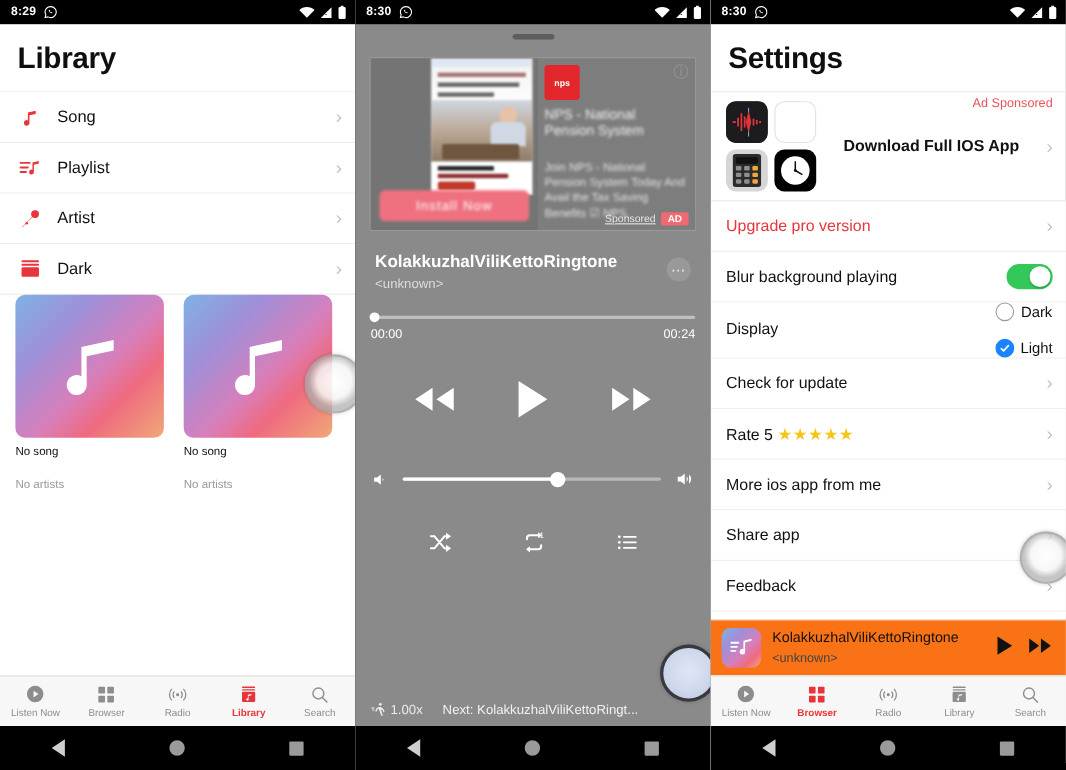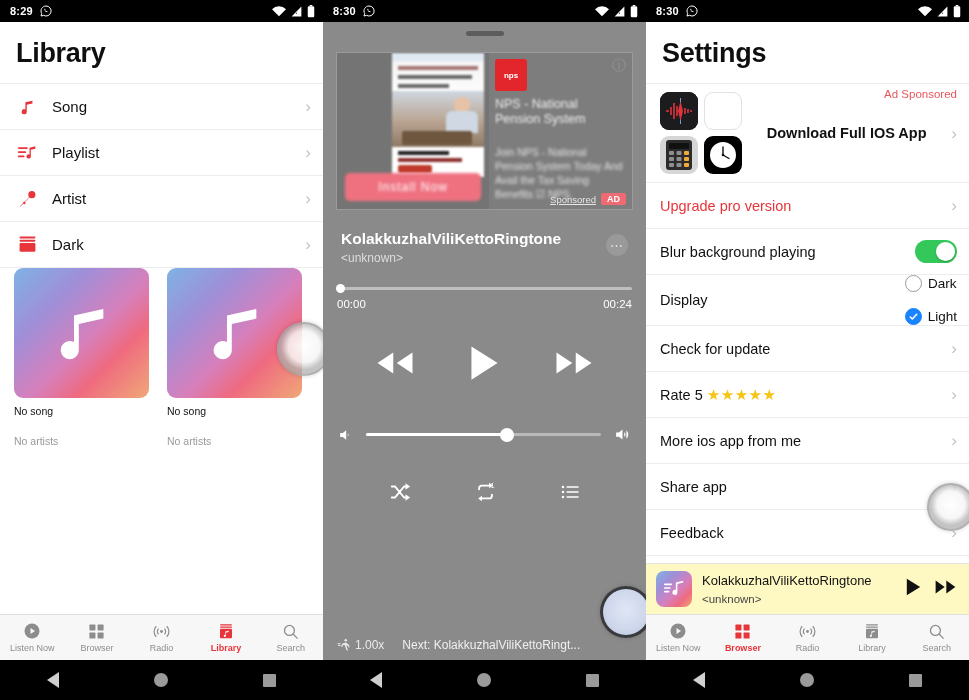--- a/index.html
+++ b/index.html
@@ -168,21 +168,21 @@
   .toggle { width: 42px; height: 23px; border-radius: 12px; background: #34c759; position: relative; }
   .toggle .knob { position: absolute; right: 2px; top: 2px; width: 19px; height: 19px; border-radius: 50%; background: #fff; box-shadow: 0 1px 2px rgba(0,0,0,.25); }
   .radios { display: flex; align-items: center; gap: 16px; flex-direction: column; }
   .radio { display: flex; align-items: center; gap: 6px; }
   .rb { width: 17px; height: 17px; border-radius: 50%; border: 1.6px solid #9a9a9a; }
   .rb.on { background: #1a84ff; border-color: #1a84ff; display: flex; align-items: center; justify-content: center; }
   .rb-label { font-size: 13.5px; color: #111; }
   .stars { color: #f5c518; font-size: 15px; letter-spacing: .5px; margin-left: 4px; }
   .mini {
     display: flex; align-items: center; gap: 10px; padding: 7px 10px;
-    background: #fef9c3; border-top: 1px solid #e6e6e6;
+    background: #f97316; border-top: 1px solid #e6e6e6;
   }
   .mini-art {
     width: 36px; height: 36px; border-radius: 8px; flex: 0 0 36px;
     background: linear-gradient(135deg, #7fb2e5 0%, #9f8fd8 30%, #d77fbb 58%, #ef6a7f 78%, #f0a878 100%);
     display: flex; align-items: center; justify-content: center;
   }
   .mini-txt { flex: 1; min-width: 0; }
   .mini-t { font-size: 13px; color: #111; white-space: nowrap; overflow: hidden; }
   .mini-s { font-size: 11.5px; color: #444; margin-top: 1px; }
   .mini-ctrl { display: flex; align-items: center; gap: 12px; padding-right: 2px; }

